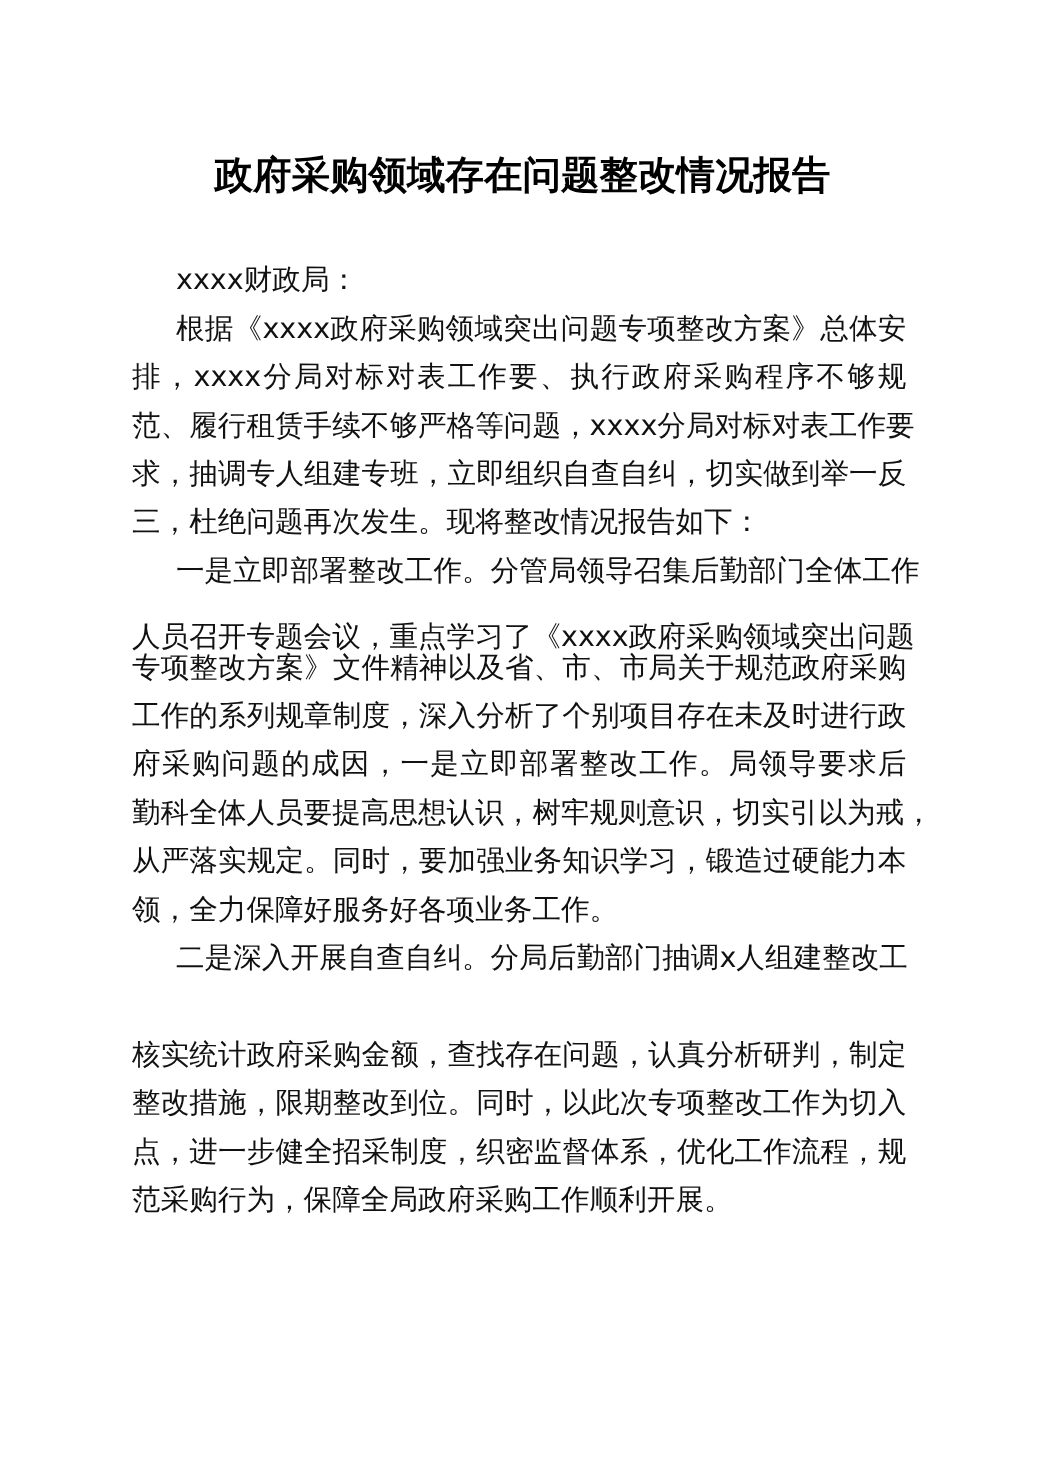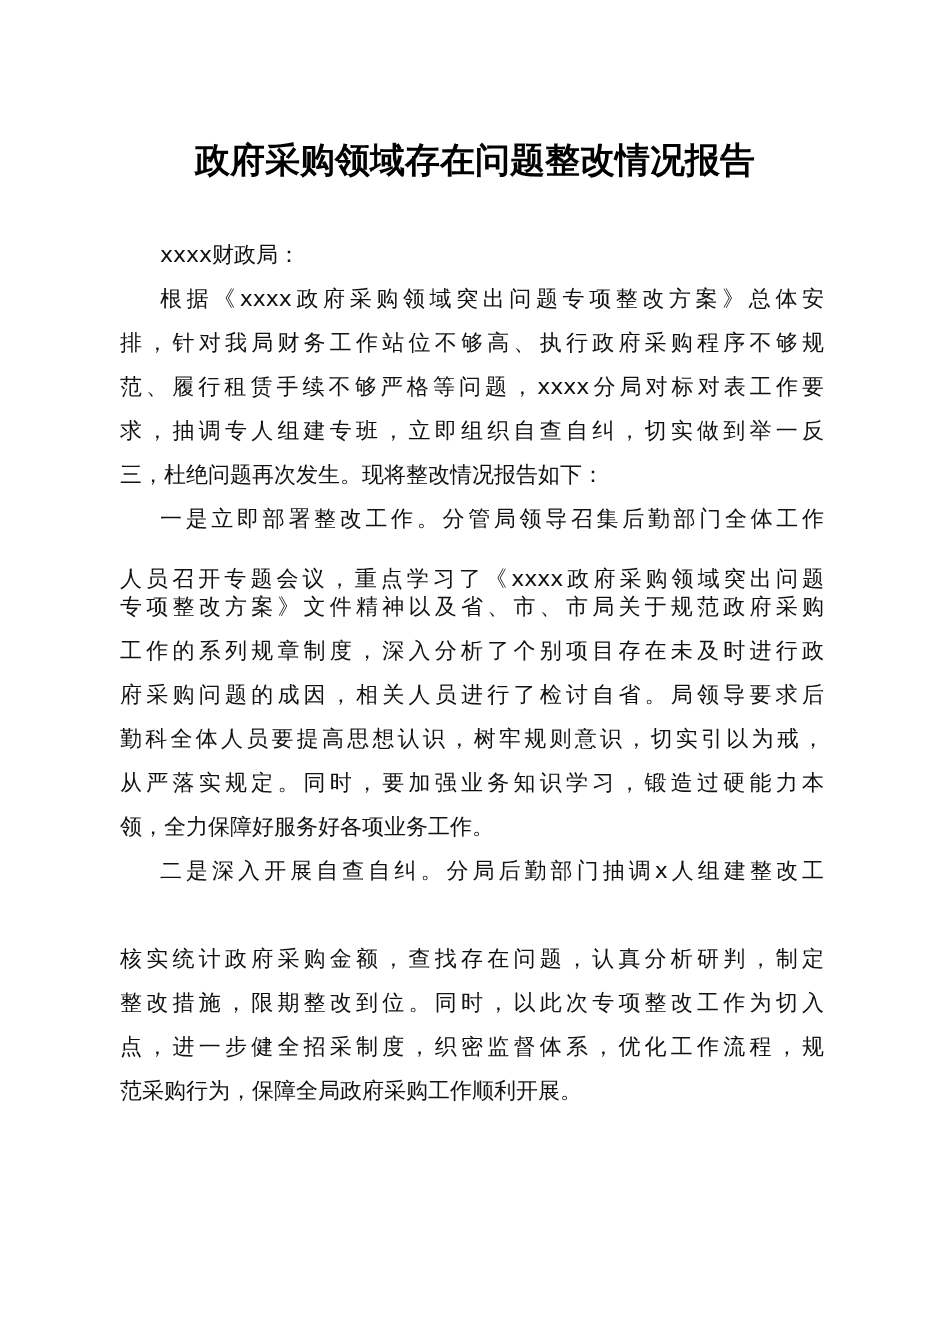--- a/index.html
+++ b/index.html
@@ -6,46 +6,46 @@
   body { width: 950px; height: 1344px; position: relative; overflow: hidden; }
   .page { position: absolute; left: 0; top: 0; width: 852px; height: 1344px; background: #fff; }
   .title {
     position: absolute; left: 0; width: 950px; top: 136px;
     text-align: center; font-family: "DejaVu Serif", "Liberation Serif", serif;
     font-weight: bold; font-size: 35px; color: #000; letter-spacing: 0px; line-height: 48px;
   }
   .line {
     position: absolute; left: 120px; width: 704px;
     font-family: "DejaVu Sans", "Liberation Sans", sans-serif;
-    font-size: 22px; line-height: 30px; color: #111; white-space: nowrap;
+    font-size: 26px; line-height: 30px; color: #111; white-space: nowrap;
     text-align: justify; text-align-last: justify; letter-spacing: 0;
   }
   .line.indent { left: 160px; width: 664px; }
   .line.last { text-align-last: left; }
   .line b { font-weight: normal; }
 </style>
 </head>
 <body>
 
 <div class="page">
   <div class="title">政府采购领域存在问题整改情况报告</div>
 
   <div class="line indent last" style="top:240px">xxxx财政局：</div>
 
   <div class="line indent" style="top:284px">根据《xxxx政府采购领域突出问题专项整改方案》总体安</div>
-  <div class="line" style="top:328px">排，针对我局财务工作站位不够高、执行政府采购程序不够规</div>
+  <div class="line" style="top:328px">排，xxxx分局对标对表工作要、执行政府采购程序不够规</div>
   <div class="line" style="top:372px">范、履行租赁手续不够严格等问题，xxxx分局对标对表工作要</div>
   <div class="line" style="top:416px">求，抽调专人组建专班，立即组织自查自纠，切实做到举一反</div>
   <div class="line last" style="top:460px">三，杜绝问题再次发生。现将整改情况报告如下：</div>
 
   <div class="line indent" style="top:504px"><b>一是立即部署整改工作。</b><span>分管局领导召集后勤部门全体工作</span></div>
   <div class="line" style="top:564px">人员召开专题会议，重点学习了《xxxx政府采购领域突出问题</div>
   <div class="line" style="top:592px">专项整改方案》文件精神以及省、市、市局关于规范政府采购</div>
   <div class="line" style="top:636px">工作的系列规章制度，深入分析了个别项目存在未及时进行政</div>
-  <div class="line" style="top:680px">府采购问题的成因，相关人员进行了检讨自省。局领导要求后</div>
+  <div class="line" style="top:680px">府采购问题的成因，一是立即部署整改工作。局领导要求后</div>
   <div class="line" style="top:724px">勤科全体人员要提高思想认识，树牢规则意识，切实引以为戒，</div>
   <div class="line" style="top:768px">从严落实规定。同时，要加强业务知识学习，锻造过硬能力本</div>
   <div class="line last" style="top:812px">领，全力保障好服务好各项业务工作。</div>
 
   <div class="line indent" style="top:856px"><b>二是深入开展自查自纠。</b><span>分局后勤部门抽调x人组建整改工</span></div>
   <div class="line" style="top:944px">核实统计政府采购金额，查找存在问题，认真分析研判，制定</div>
   <div class="line" style="top:988px">整改措施，限期整改到位。同时，以此次专项整改工作为切入</div>
   <div class="line" style="top:1032px">点，进一步健全招采制度，织密监督体系，优化工作流程，规</div>
   <div class="line last" style="top:1076px">范采购行为，保障全局政府采购工作顺利开展。</div>
 </div>

